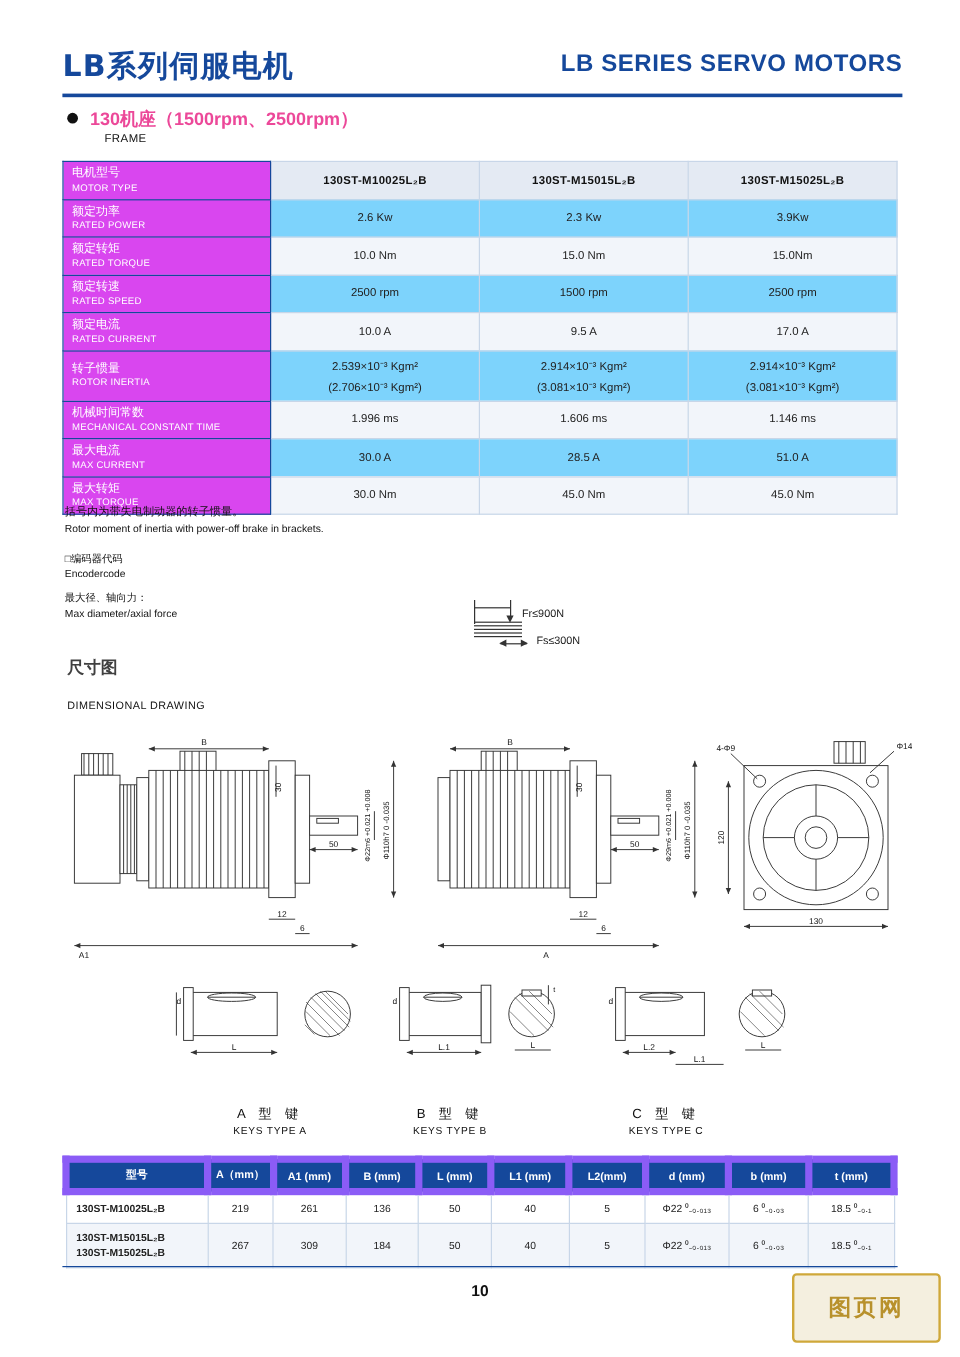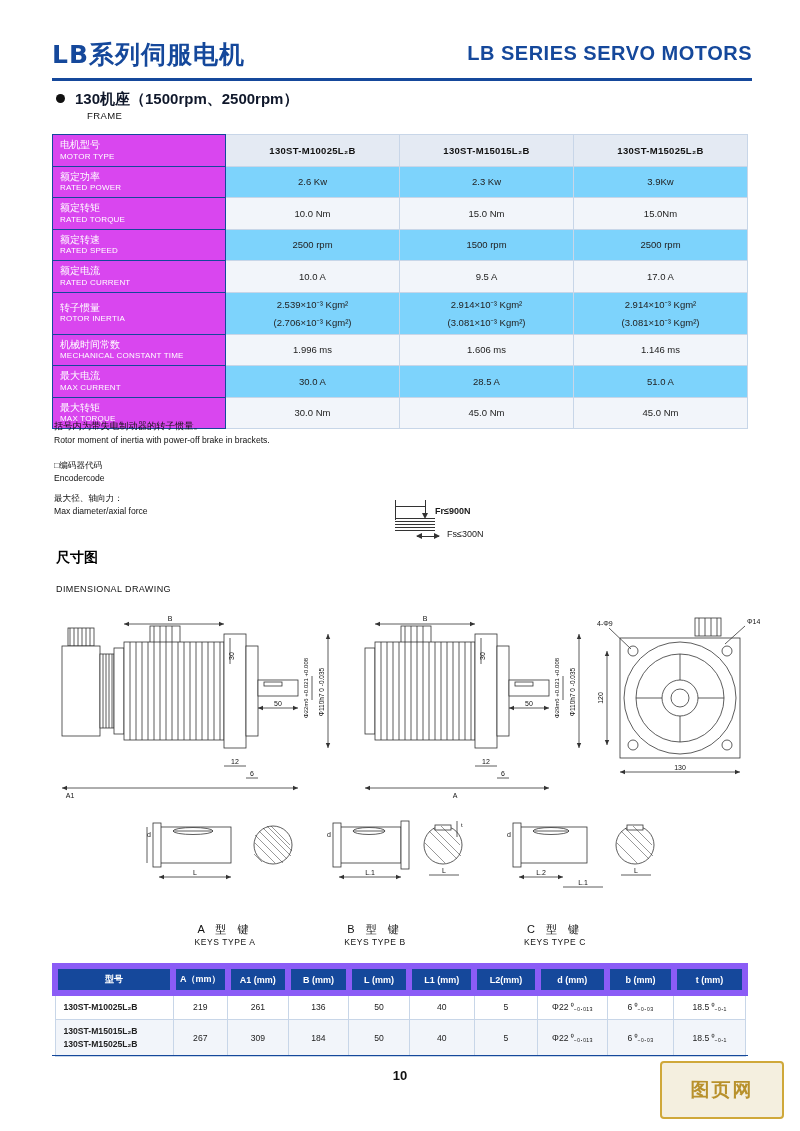--- a/index.html
+++ b/index.html
@@ -29,21 +29,21 @@
   .header .rule{
     position:absolute;left:0;right:0;top:40px;height:3px;background:#15489b;
   }
 
   
   .frame-title{position:absolute;left:56px;top:90px;width:600px;}
   .frame-title .bullet{
     display:inline-block;width:9px;height:9px;border-radius:50%;
     background:#111;vertical-align:middle;margin-right:10px;margin-bottom:3px;
   }
-  .frame-title .t1{font-size:15px;font-weight:bold;color:#0f172a;}
+  .frame-title .t1{font-size:15px;font-weight:bold;color:#ec4899;}
   .frame-title .t2{font-size:9.5px;color:#111;margin-left:31px;display:block;margin-top:1px;letter-spacing:.4px;}
 
   
   table{border-collapse:collapse;}
   .spec{
     position:absolute;left:52px;top:134px;width:696px;
     font-size:9px;
   }
   .spec td{
     border:1px solid #c8d6e8;
@@ -75,31 +75,31 @@
 
   
   .force{position:absolute;left:395px;top:500px;width:230px;height:50px;}
   .force .lines{position:absolute;left:0;top:18px;width:40px;}
   .force .lines i{display:block;height:1px;background:#333;margin-bottom:2px;width:40px;}
   .force .vline{position:absolute;left:0;top:0;width:1px;height:20px;background:#333;}
   .force .hline{position:absolute;left:0;top:6px;width:30px;height:1px;background:#333;}
   .force .arrowdown{position:absolute;left:30px;top:0;width:1px;height:15px;background:#333;}
   .force .arrowdown:after{content:"";position:absolute;left:-3px;top:13px;
     border-left:3.5px solid transparent;border-right:3.5px solid transparent;border-top:6px solid #333;}
-  .force .lbl1{position:absolute;left:40px;top:6px;font-size:9px;font-weight:bold;}
+  .force .lbl1{position:absolute;left:40px;top:6px;font-size:9px;}
   .force .harrow{position:absolute;left:22px;top:36px;width:22px;height:1px;background:#333;}
   .force .harrow:before{content:"";position:absolute;left:-1px;top:-3px;
     border-top:3.5px solid transparent;border-bottom:3.5px solid transparent;border-right:6px solid #333;}
   .force .harrow:after{content:"";position:absolute;right:-1px;top:-3px;
     border-top:3.5px solid transparent;border-bottom:3.5px solid transparent;border-left:6px solid #333;}
   .force .lbl2{position:absolute;left:52px;top:29px;font-size:9px;}
 
   
   .dim-head{position:absolute;left:56px;top:548px;}
-  .dim-head .cn{font-size:14px;font-weight:bold;color:#000000;}
+  .dim-head .cn{font-size:14px;font-weight:bold;color:#404040;}
   .dim-head .en{font-size:9px;color:#111;letter-spacing:.4px;display:block;margin-top:17px;}
 
   
   .draw{position:absolute;left:40px;top:600px;width:720px;height:350px;}
 
   
   .keys-cap{position:absolute;font-size:8.5px;text-align:center;color:#111;line-height:1.35;}
   .keys-cap .r1{letter-spacing:4px;font-size:11px;}
   .keys-cap .r2{letter-spacing:.6px;}
 

